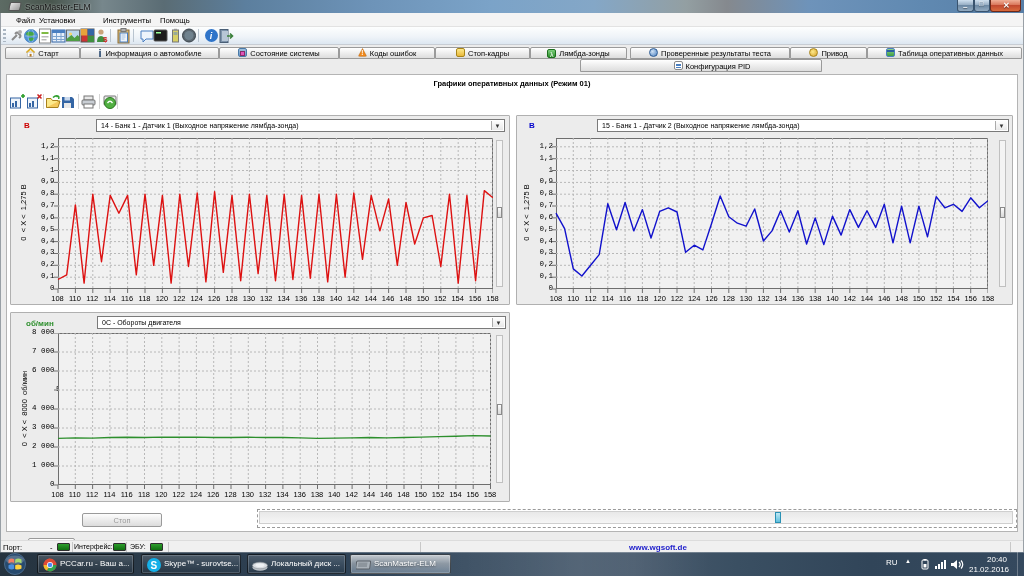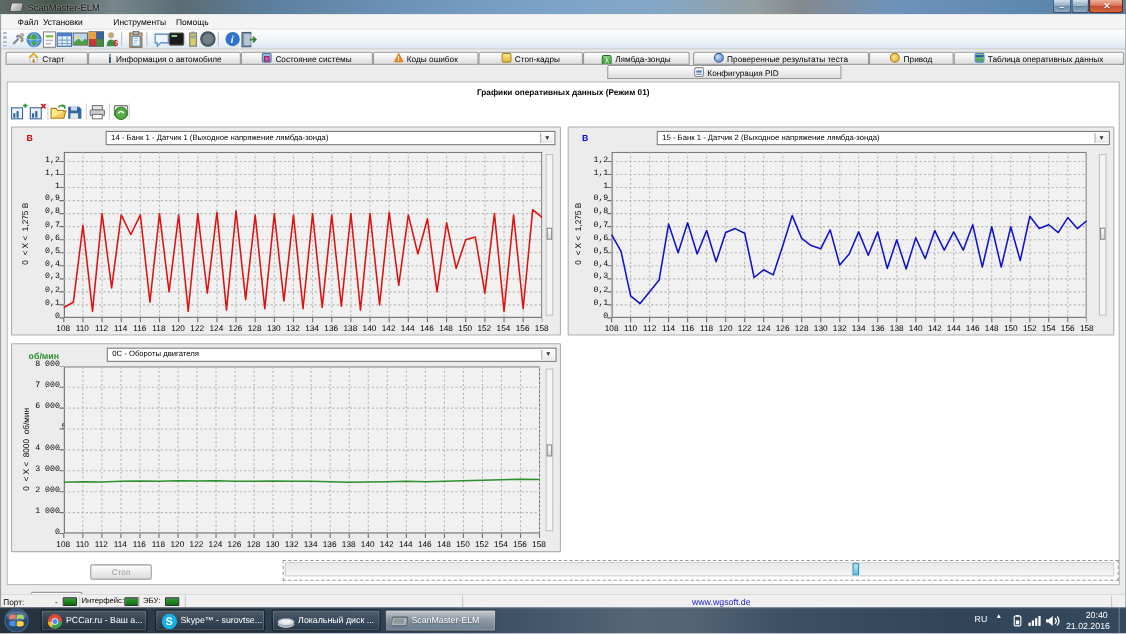--- a/index.html
+++ b/index.html
@@ -175,21 +175,21 @@
         <text x="3.6" y="8.2" font-size="7" fill="#fff" font-weight="bold">!</text>
       </svg>Коды ошибок</div>
   <div class="tab" style="left:435px;width:95px;"><span class="ticon" style="background:linear-gradient(#fde98a,#e8b83a);border:1px solid #a88418;"></span>Стоп-кадры</div>
   <div class="tab" style="left:530px;width:97px;"><span class="ticon" style="background:linear-gradient(#7ed07e,#2d8f2d);border:1px solid #1d6f1d;color:#fff;font-size:7px;line-height:9px;">λ</span>Лямбда-зонды</div>
   <div class="tab" style="left:630px;width:160px;"><span class="ticon" style="background:radial-gradient(circle at 35% 35%,#cfe2f5,#4a7fc1);border-radius:50%;border:1px solid #2d5c94;"></span>Проверенные результаты теста</div>
   <div class="tab" style="left:790px;width:77px;"><span class="ticon" style="background:radial-gradient(circle at 40% 40%,#fde98a,#d9a32a);border-radius:50%;border:1px solid #a88418;"></span>Привод</div>
   <div class="tab" style="left:867px;width:155px;"><span class="ticon" style="background:linear-gradient(#8fd08f,#3f9f3f);border:1px solid #4a7fc1;"><span style="display:block;width:7px;height:2px;background:#2a5f9e;margin:1px auto 0;"></span></span>Таблица оперативных данных</div>
 </div>
 
 <div class="abs" id="tabrow2">
-  <div class="tab" style="left:552px;width:213px;padding-left:22px;"><span class="ticon" style="background:#fff;border:1px solid #888;"><span style="display:block;width:5px;height:1.5px;background:#4a7fc1;margin:2px auto 0;"></span><span style="display:block;width:5px;height:1.5px;background:#4a7fc1;margin:1px auto 0;"></span></span>Конфигурация PID</div>
+  <div class="tab" style="left:580px;width:242px;padding-left:22px;"><span class="ticon" style="background:#fff;border:1px solid #888;"><span style="display:block;width:5px;height:1.5px;background:#4a7fc1;margin:2px auto 0;"></span><span style="display:block;width:5px;height:1.5px;background:#4a7fc1;margin:1px auto 0;"></span></span>Конфигурация PID</div>
 </div>
 
 <div class="abs" id="contentbg"></div>
 <div class="abs" id="whitebox"></div>
 <div class="abs" id="ptitle">Графики оперативных данных (Режим 01)</div>
 
 <svg class="abs" style="left:10px;top:94px;" width="120" height="16">
   <g>
       <rect x="0.5" y="4" width="10" height="10" fill="#eef4fb" stroke="#3465a4"></rect>
       <rect x="2" y="9" width="2" height="4" fill="#3465a4"></rect>
@@ -382,38 +382,38 @@
 <g transform="translate(5,0)">
       <path d="M17.3 0 V152 M34.6 0 V152 M51.9 0 V152 M69.2 0 V152 M86.5 0 V152 M103.8 0 V152 M121.1 0 V152 M138.4 0 V152 M155.7 0 V152 M173.0 0 V152 M190.3 0 V152 M207.6 0 V152 M224.9 0 V152 M242.2 0 V152 M259.5 0 V152 M276.8 0 V152 M294.1 0 V152 M311.4 0 V152 M328.7 0 V152 M346.0 0 V152 M363.3 0 V152 M380.6 0 V152 M397.9 0 V152 M415.2 0 V152 M432.5 0 V152 M0 133.0 H432.5 M0 114.0 H432.5 M0 95.0 H432.5 M0 76.0 H432.5 M0 57.0 H432.5 M0 38.0 H432.5 M0 19.0 H432.5 M0 0.0 H432.5" stroke="#b8b8b8" stroke-width="1" stroke-dasharray="2,2" fill="none"></path>
 <polyline points="0.0,105.4 17.3,104.9 34.6,105.1 51.9,104.5 69.2,104.3 86.5,104.5 103.8,104.1 121.1,104.3 138.4,104.1 155.7,104.5 173.0,104.5 190.3,104.3 207.6,104.5 224.9,104.5 242.2,104.9 259.5,105.4 276.8,105.1 294.1,104.9 311.4,104.5 328.7,104.9 346.0,104.5 363.3,104.1 380.6,103.6 397.9,103.2 415.2,102.6 432.5,103.0" fill="none" stroke="#2d8f2d" stroke-width="1.4" stroke-linejoin="round"></polyline>
     </g>
 <path d="M5.0 152 v4 M22.3 152 v4 M39.6 152 v4 M56.9 152 v4 M74.2 152 v4 M91.5 152 v4 M108.8 152 v4 M126.1 152 v4 M143.4 152 v4 M160.7 152 v4 M178.0 152 v4 M195.3 152 v4 M212.6 152 v4 M229.9 152 v4 M247.2 152 v4 M264.5 152 v4 M281.8 152 v4 M299.1 152 v4 M316.4 152 v4 M333.7 152 v4 M351.0 152 v4 M368.3 152 v4 M385.6 152 v4 M402.9 152 v4 M420.2 152 v4 M437.5 152 v4 M5 152.0 h-4 M5 133.0 h-4 M5 114.0 h-4 M5 95.0 h-4 M5 76.0 h-4 M5 57.0 h-4 M5 38.0 h-4 M5 19.0 h-4 M5 0.0 h-4" stroke="#6e6e6e" stroke-width="1" fill="none"></path>
 </svg>
 <div class="vslider" style="left:495.5px;top:334.5px;height:148px;"></div>
 <div class="vthumb" style="left:496.5px;top:403.5px;"></div>
 
 <div class="btn abs" style="left:28px;top:538px;width:47px;line-height:13px;">Читать</div>
-<div class="btn abs" style="left:82px;top:513px;width:56px;line-height:13px;color:#9a9a9a;">Стоп</div>
+<div class="btn abs" style="left:82px;top:513px;width:80px;line-height:13px;color:#9a9a9a;">Стоп</div>
 <div class="abs" id="slidwrap"></div>
 <div id="slidtrack" class="abs" style="left:259px;top:511px;"></div>
 <div id="slthumb" class="abs" style="left:775px;top:512px;"></div>
 
 <div class="abs" id="statusbar">
   <span class="abs" style="left:3px;top:2px;">Порт:</span>
   <span class="abs" style="left:50px;top:2px;">-</span>
   <span class="led" style="left:57px;"></span>
   <div class="ssep" style="left:72px;"></div>
   <span class="abs" style="left:74px;top:2px;font-size:7px;">Интерфейс:</span>
   <span class="led" style="left:113px;"></span>
   <div class="ssep" style="left:126px;"></div>
   <span class="abs" style="left:130px;top:2px;font-size:7px;">ЭБУ:</span>
   <span class="led" style="left:150px;"></span>
   <div class="ssep" style="left:168px;"></div>
   <div class="ssep" style="left:420px;"></div>
-  <span class="abs" style="left:629px;top:2px;color:#2222cc;font-weight:normal;font-size:8px;">www.wgsoft.de</span>
+  <span class="abs" style="left:629px;top:2px;color:#2222cc;font-weight:bold;font-size:8px;">www.wgsoft.de</span>
   <div class="ssep" style="left:1010px;"></div>
 </div>
 
 <div class="abs" id="taskbar">
   <svg class="abs" style="left:3px;top:1px;" width="24" height="22">
     <circle cx="12" cy="11" r="10.5" fill="#274a6e"></circle>
     <circle cx="12" cy="11" r="10.5" fill="none" stroke="#4a6a8a" stroke-width="1"></circle>
     <g>
       <path d="M5.5 10.6 Q8.5 8.2 11.2 10 L11.2 6.2 Q8.2 4.8 5.5 6.8 z" fill="#f05a3a"></path>
       <path d="M12.2 10.2 Q15.2 8.4 18.5 10.4 L18.5 6.6 Q15.4 4.6 12.2 6.4 z" fill="#8fcf4a"></path>

